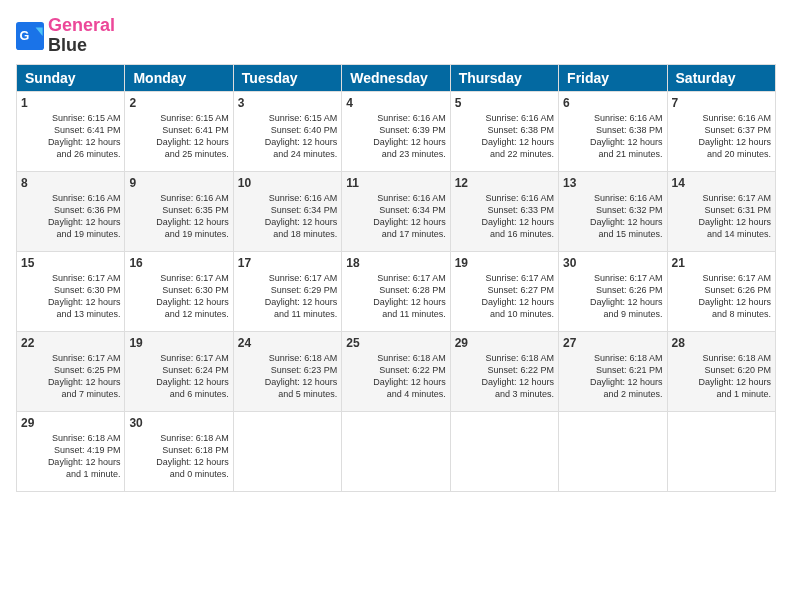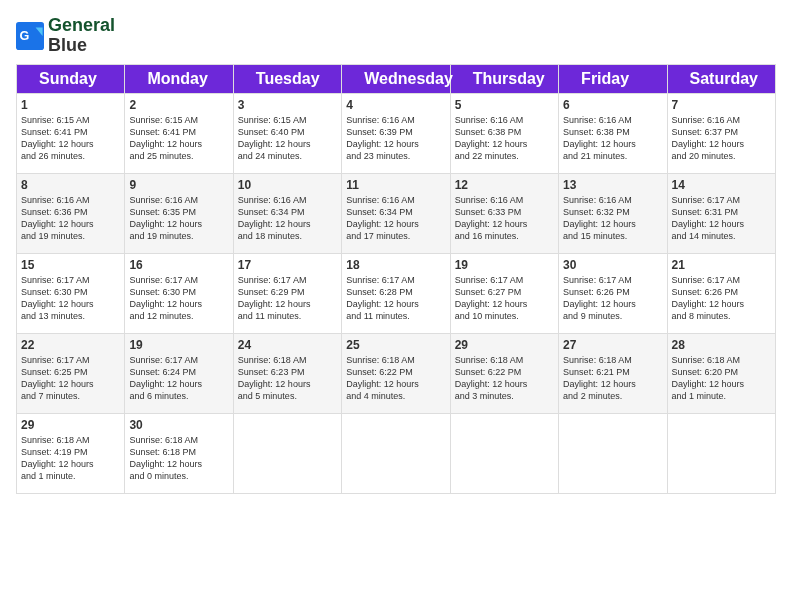--- a/index.html
+++ b/index.html
@@ -26,21 +26,21 @@
       display: flex;
       align-items: center;
     }
     .logo-text {
       font-size: 18px;
       font-weight: bold;
       color: #333;
       line-height: 1.1;
     }
     .logo-text span {
-      color: #14532d;
+      color: #ec4899;
     }
     .logo-icon {
       width: 28px;
       height: 28px;
       margin-right: 4px;
     }
     .title-block {
       text-align: right;
     }
     .month-title {
@@ -51,25 +51,25 @@
     .subtitle {
       font-size: 14px;
       color: #555;
     }
     .calendar {
       width: 100%;
       border-collapse: collapse;
       table-layout: fixed;
     }
     .calendar th {
-      background: #6d28d9;
+      background: #0369a1;
       color: #fff;
-      font-size: 16px;
+      font-size: 14px;
       font-weight: bold;
-      padding: 5px 22px;
+      padding: 5px 8px;
       text-align: left;
       border: 1px solid #ddd;
     }
     .calendar td {
       border: 1px solid #ddd;
       vertical-align: top;
       padding: 4px 4px 4px 4px;
       font-size: 9.5px;
       color: #333;
       background: #fff;
@@ -81,20 +81,21 @@
     .day-num {
       font-size: 12px;
       font-weight: bold;
       display: block;
       margin-bottom: 2px;
     }
     .day-info {
       font-size: 9px;
       line-height: 1.35;
       color: #333;
+      text-align: right;
     }
     .empty-cell {
       background: #fff !important;
     }
     .calendar tbody tr:nth-child(even) .empty-cell {
       background: #f5f5f5 !important;
     }
   </style>
 </head>
 <body>

